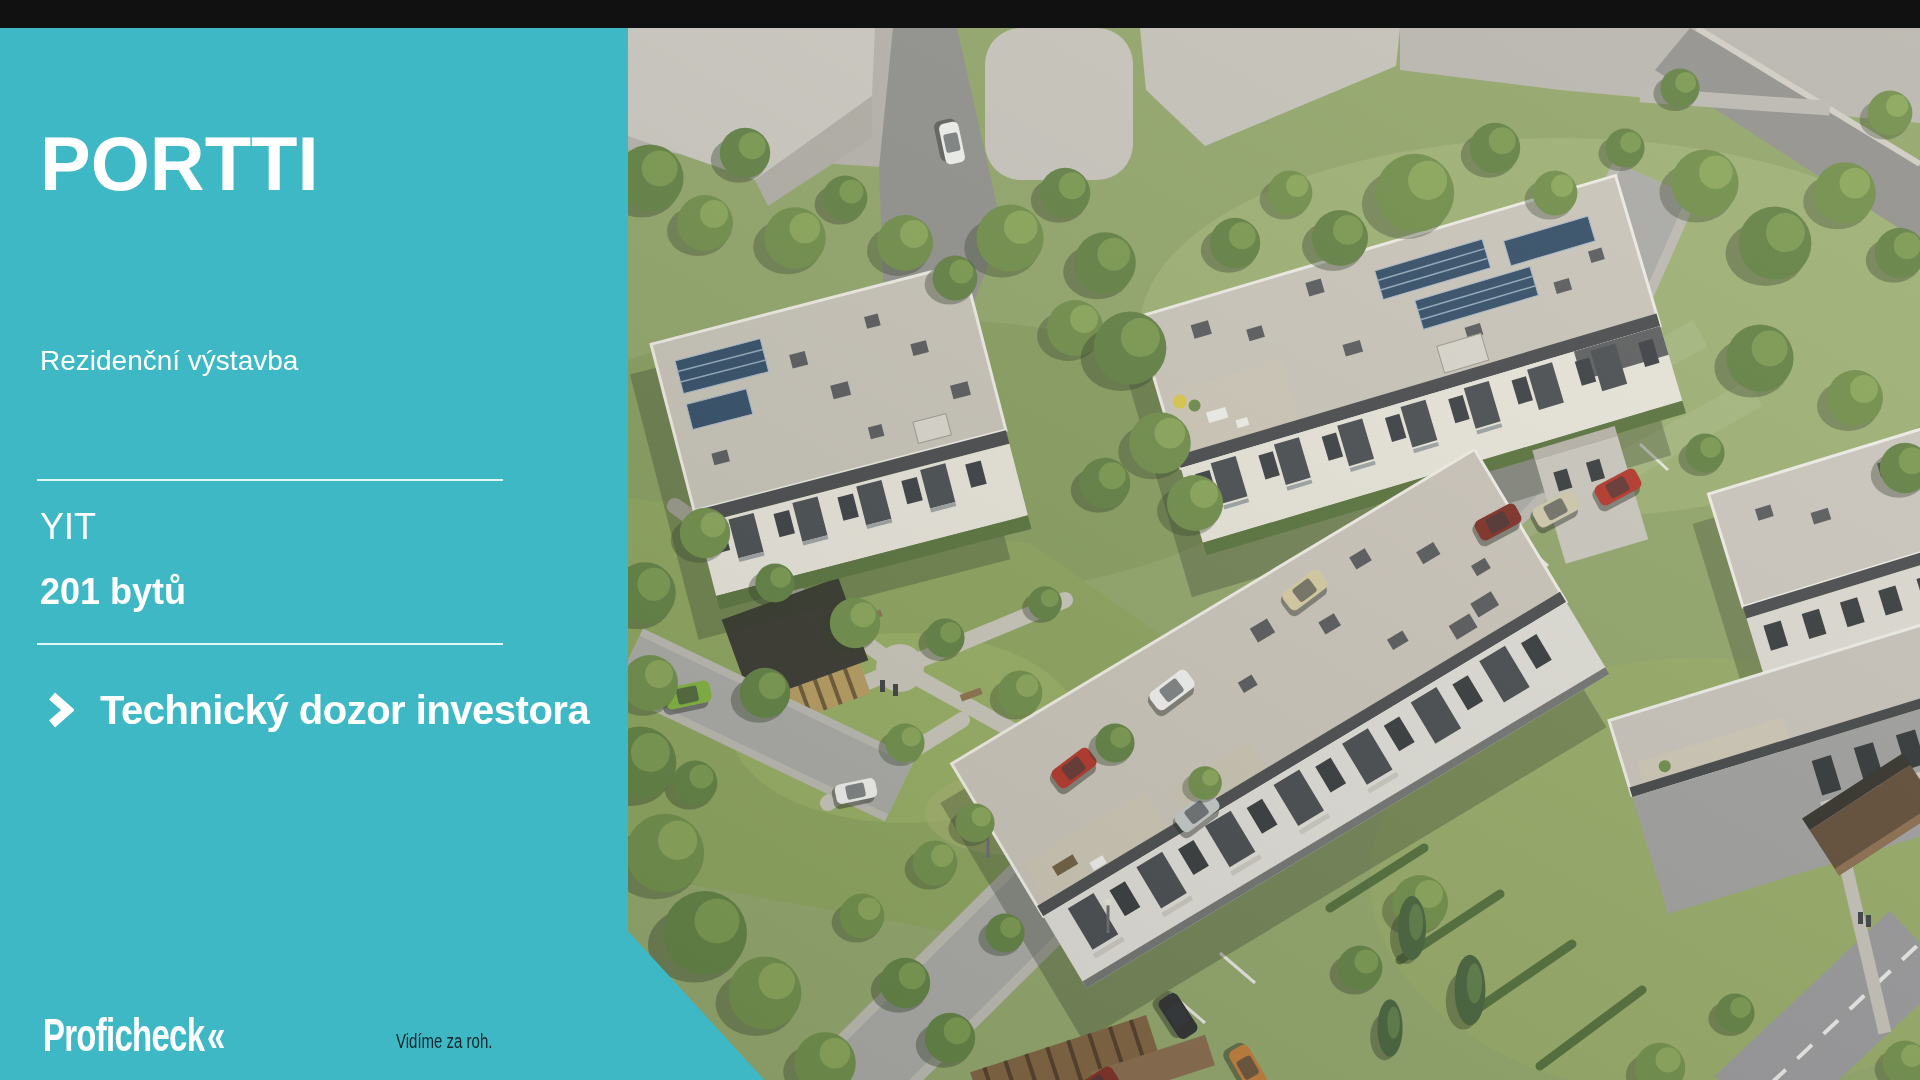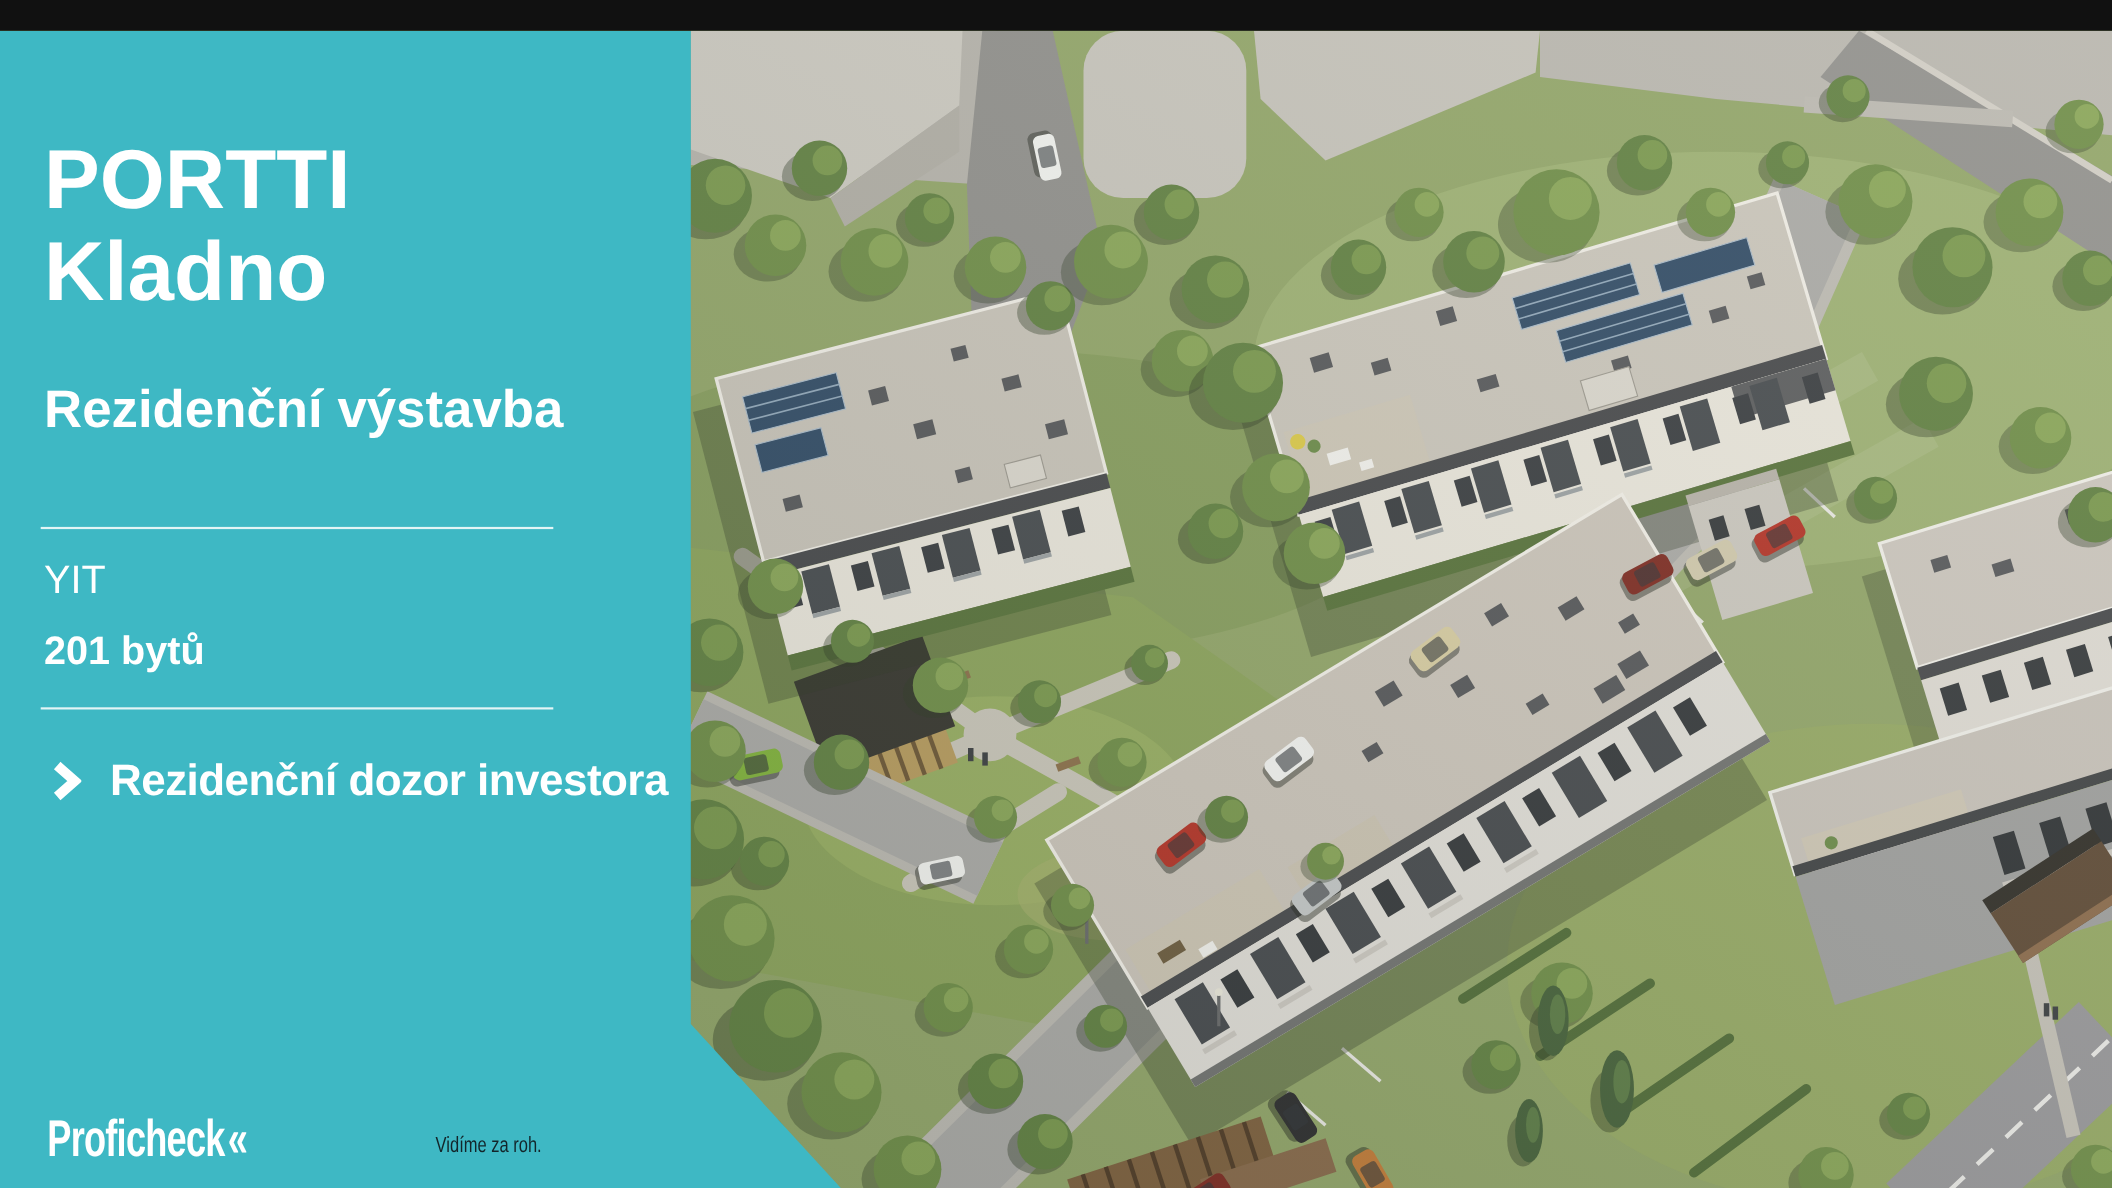--- a/index.html
+++ b/index.html
@@ -4,21 +4,21 @@
 <style>
   html,body{margin:0;padding:0;background:#111;}
   .slide{position:relative;width:1920px;height:1080px;overflow:hidden;background:#8ea568;
          font-family:"Liberation Sans", sans-serif;margin-top:28px;}
   .scene{position:absolute;inset:0;display:block;}
   
   .sidebar{position:absolute;inset:0;background:var(--accent,#3EB8C4);
            clip-path:polygon(0 0,628px 0,628px 903px,790px 1080px,0 1080px);color:#fff;}
   .title{position:absolute;left:40px;top:94px;font-size:76px;line-height:84px;font-weight:700;
          letter-spacing:0;}
-  .subtitle{position:absolute;left:40px;top:317px;font-size:48px;font-weight:700;text-align:right;}
+  .subtitle{position:absolute;left:40px;top:317px;font-size:28px;font-weight:400;text-align:right;}
   .meta{position:absolute;left:40px;top:381px;font-size:38px;font-weight:700;}
   .divider{position:absolute;left:37px;width:466px;height:2px;background:rgba(255,255,255,.85);}
   .d1{top:451px;} .d2{top:615px;}
   .fact-developer{position:absolute;left:40px;top:478px;font-size:36px;font-weight:400;}
   .fact-units{position:absolute;left:40px;top:543px;font-size:36px;font-weight:700;}
   .service{position:absolute;left:48px;top:658px;display:flex;align-items:center;gap:26px;height:48px;}
   .service .label{font-size:40px;font-weight:700;letter-spacing:-.5px;white-space:nowrap;}
   .chev{width:26px;height:36px;flex:0 0 auto;}
   .brand{position:absolute;left:43px;top:979px;display:flex;align-items:baseline;
          transform:scaleX(.70);transform-origin:left center;}
@@ -470,37 +470,36 @@
       <use href="#conif" transform="translate(1390 1000) scale(.9)"></use>
     </g>
 
     <rect width="1920" height="1080" fill="url(#wash)"></rect>
   </svg>
 
   <div class="sidebar">
 
     <div class="title">
       <div>PORTTI</div>
-      <div>Kladno</div>
     </div>
 
     <div class="subtitle">Rezidenční výstavba</div>
 
     <div class="divider d1"></div>
 
     <div class="fact-developer">YIT</div>
     <div class="fact-units">201 bytů</div>
 
     <div class="divider d2"></div>
 
     <div class="service">
       <svg class="chev" viewBox="0 0 26 36">
         <path d="M4 4 L20 18 L4 32" fill="none" stroke="#ffffff" stroke-width="9"></path>
       </svg>
-      <span class="label">Rezidenční dozor investora</span>
+      <span class="label">Technický dozor investora</span>
     </div>
 
     <div class="brand">
       <span class="logo-text">Proficheck</span>
       <span class="logo-mark">«</span>
     </div>
 
     <div class="tagline">Vidíme za roh.</div>
   </div>
 </div>

